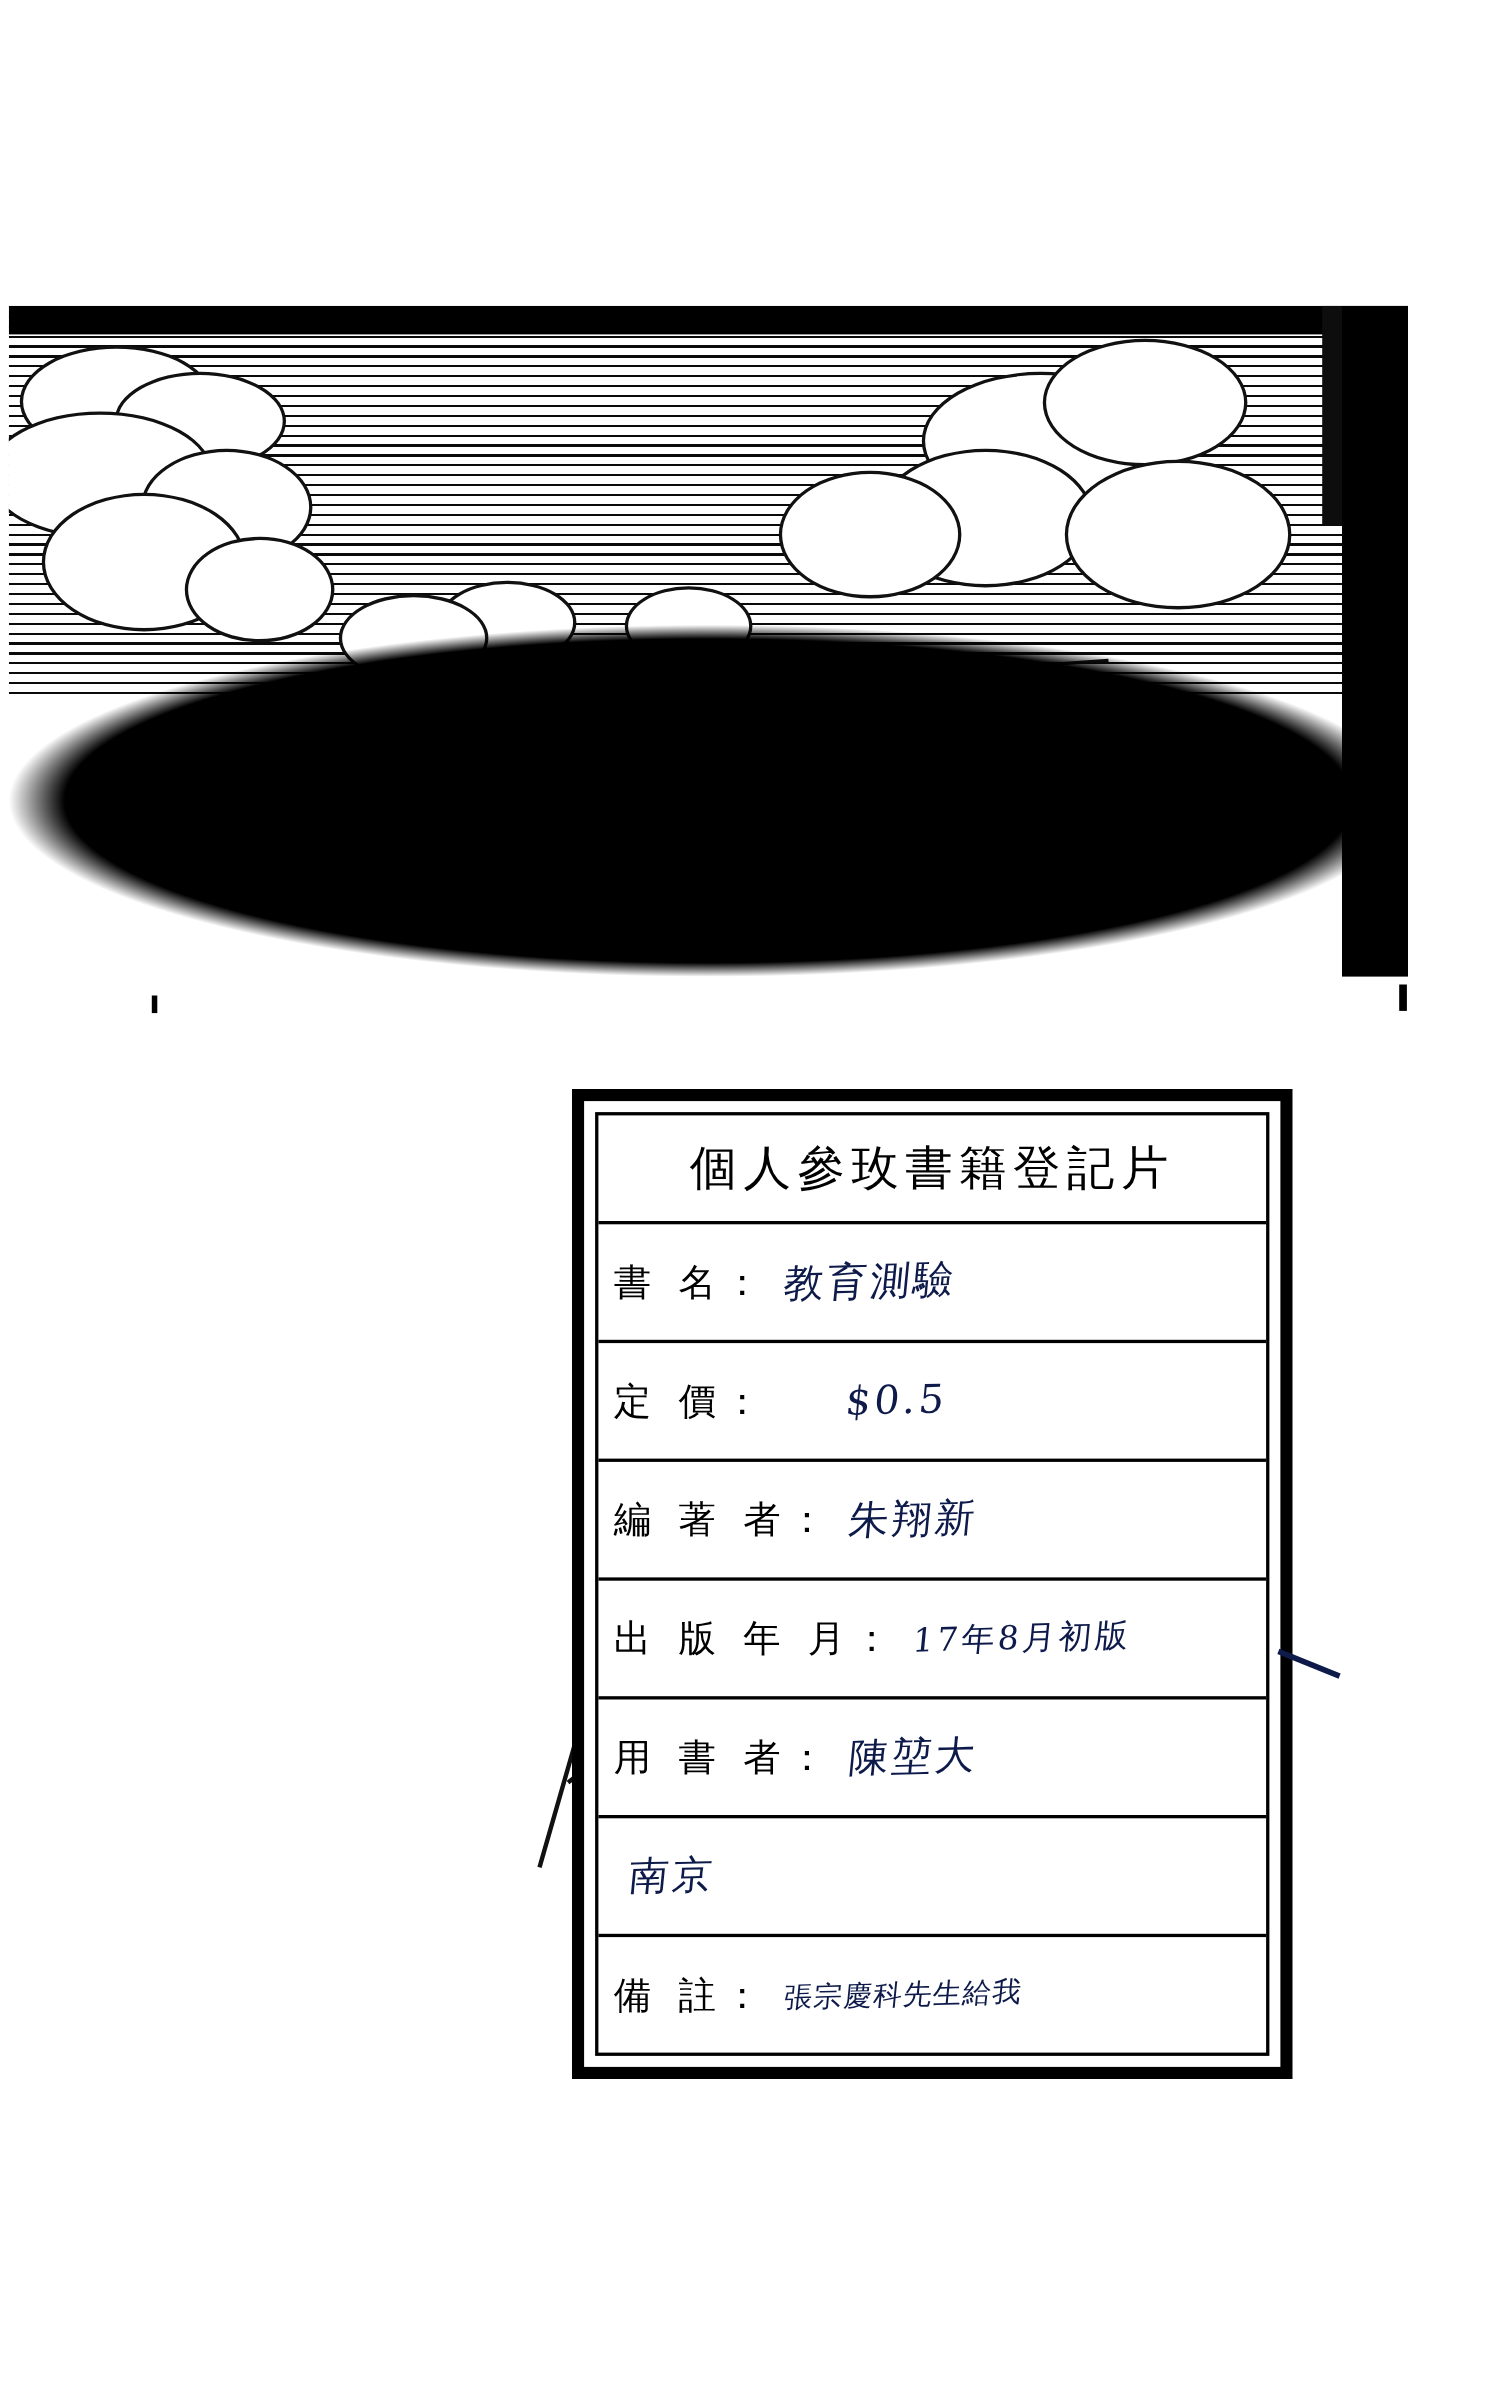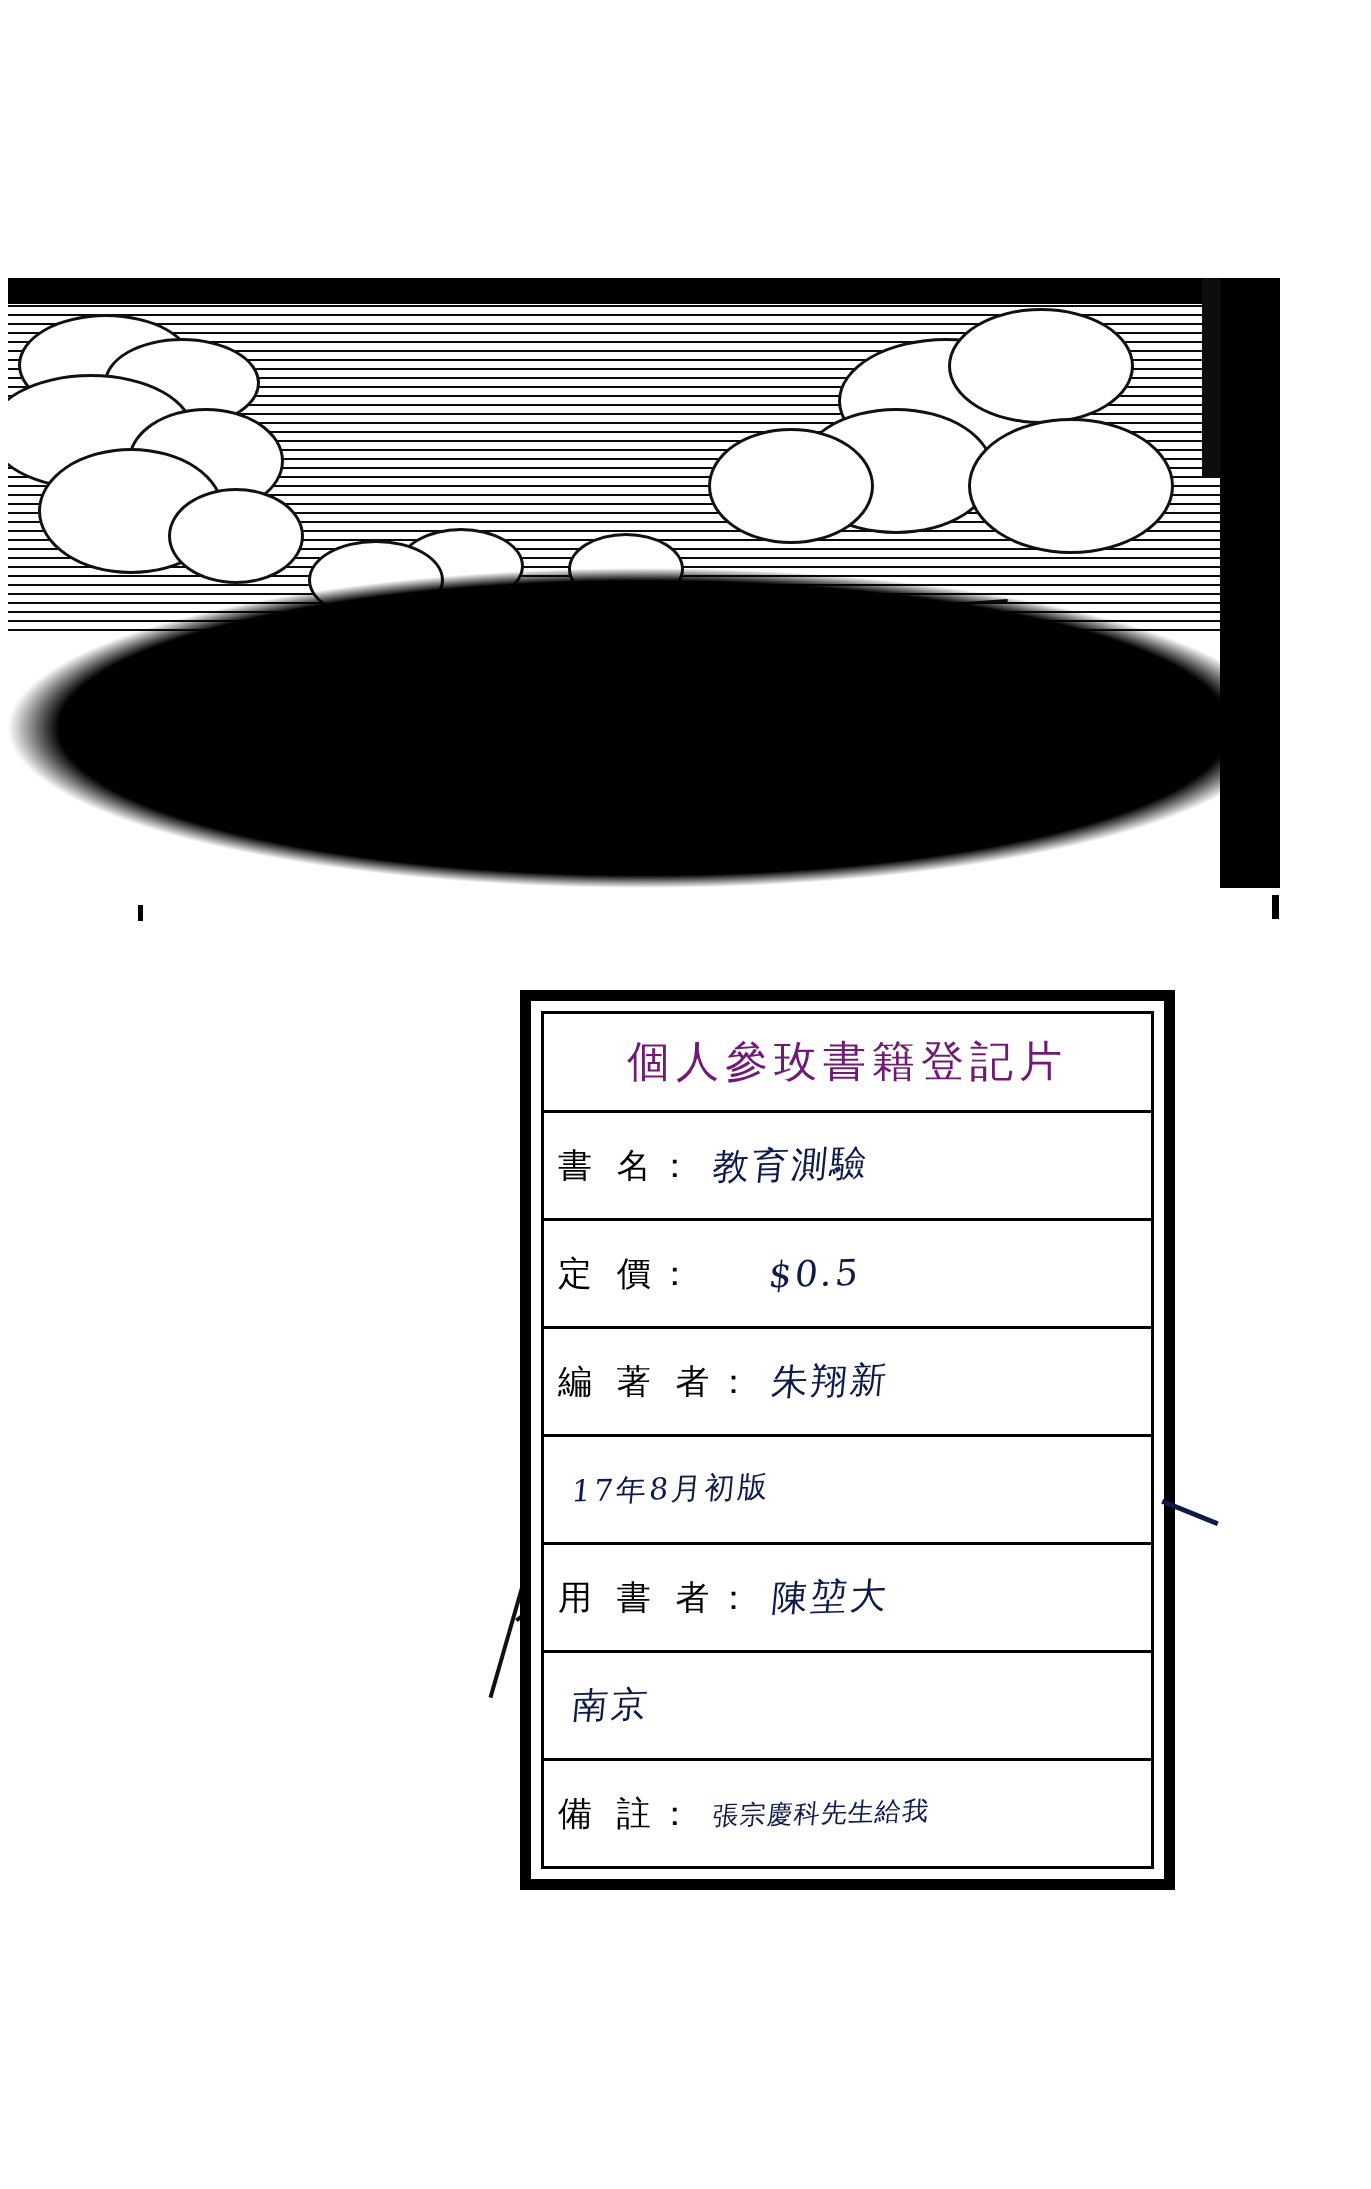--- a/index.html
+++ b/index.html
@@ -172,21 +172,21 @@
   }
   .card-title {
     height: 96px;
     display: flex;
     align-items: center;
     justify-content: center;
     border-bottom: 3px solid #000;
     font-size: 43px;
     letter-spacing: 6px;
     font-family: "DejaVu Sans", sans-serif;
-    color: #701a75;
+    color: #000000;
     white-space: nowrap;
   }
   .card-row {
     flex: 1;
     display: flex;
     align-items: center;
     border-bottom: 3px solid #000;
     padding: 0 14px;
     box-sizing: border-box;
     white-space: nowrap;
@@ -313,20 +313,21 @@
         <span class="row-label">定 價：</span>
         <span class="row-value" style="margin-left:70px;">$0.5</span>
       </div>
 
       <div class="card-row">
         <span class="row-label">編 著 者：</span>
         <span class="row-value">朱翔新</span>
       </div>
 
       <div class="card-row">
+        <span class="row-label">出 版 年 月：</span>
         <span class="row-value small">17年8月初版</span>
       </div>
 
       <div class="card-row">
         <span class="row-label">用 書 者：</span>
         <span class="row-value">陳堃大</span>
       </div>
 
       <div class="card-row">
         <span class="row-value">南京</span>

